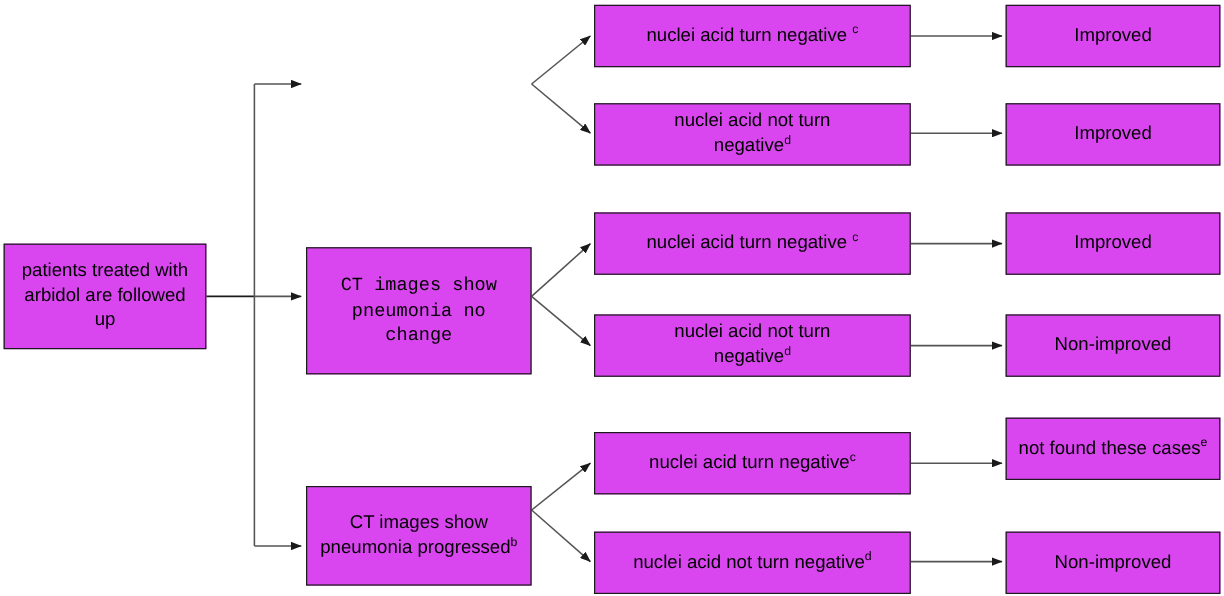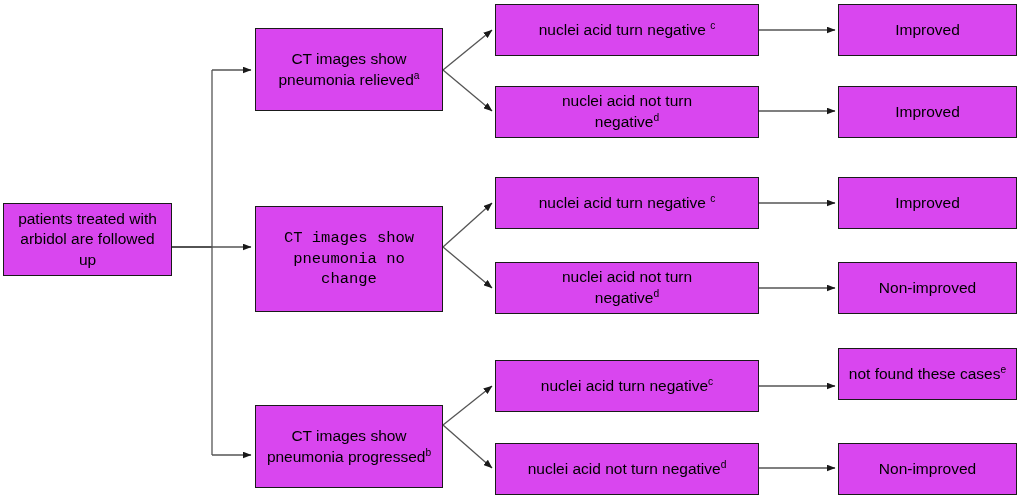--- a/index.html
+++ b/index.html
@@ -81,27 +81,24 @@
     <path d="M443,425 L492,468" stroke="#555555" stroke-width="1.3" fill="none" marker-end="url(#arrowhead)"></path>
 
     <path d="M759,30 L835,30" stroke="#555555" stroke-width="1.3" fill="none" marker-end="url(#arrowhead)"></path>
     <path d="M759,111 L835,111" stroke="#555555" stroke-width="1.3" fill="none" marker-end="url(#arrowhead)"></path>
     <path d="M759,203 L835,203" stroke="#555555" stroke-width="1.3" fill="none" marker-end="url(#arrowhead)"></path>
     <path d="M759,288 L835,288" stroke="#555555" stroke-width="1.3" fill="none" marker-end="url(#arrowhead)"></path>
     <path d="M759,386 L835,386" stroke="#555555" stroke-width="1.3" fill="none" marker-end="url(#arrowhead)"></path>
     <path d="M759,468 L835,468" stroke="#555555" stroke-width="1.3" fill="none" marker-end="url(#arrowhead)"></path>
   </svg>
 
-  <div class="node" style="left:3px; top:203px; width:169px; height:73px;">
+  <div class="node" style="left:3px; top:203px; width:169px; height:88px;">
     <span class="label">patients treated with arbidol are followed up</span>
   </div>
 
-  <div class="node" style="left:255px; top:28px; width:188px; height:83px;">
-    <span class="label"><span>CT images show pneumonia relieved</span><sup>a</sup></span>
-  </div>
 
   <div class="node" style="left:255px; top:206px; width:188px; height:106px;font-family:Liberation Mono, monospace;">
     <span class="label"><span>CT images show pneumonia no change</span><sup></sup></span>
   </div>
 
   <div class="node" style="left:255px; top:405px; width:188px; height:83px;">
     <span class="label"><span>CT images show pneumonia progressed</span><sup>b</sup></span>
   </div>
 
   <div class="node" style="left:495px; top:4px; width:264px; height:52px;">

